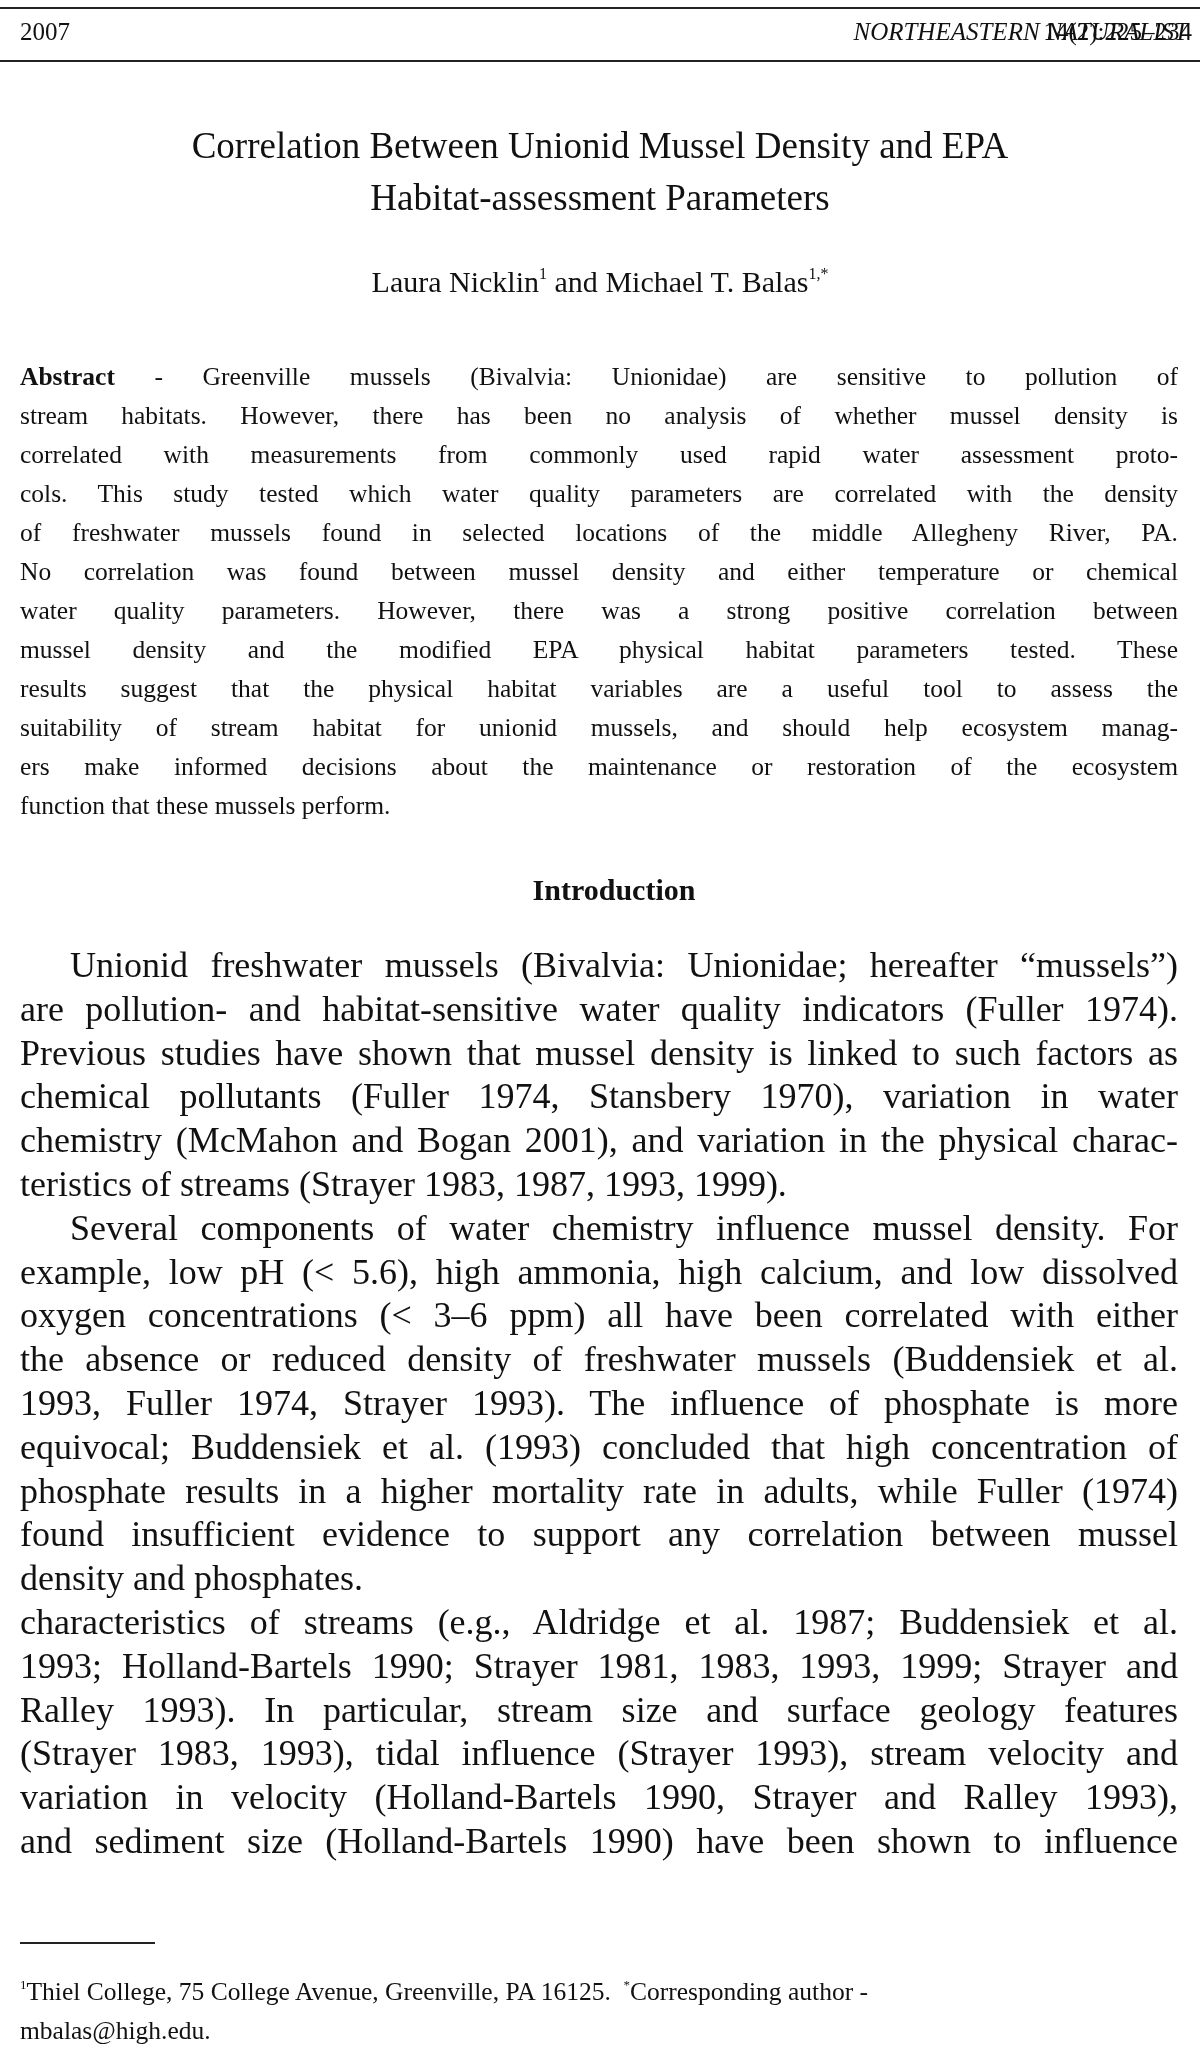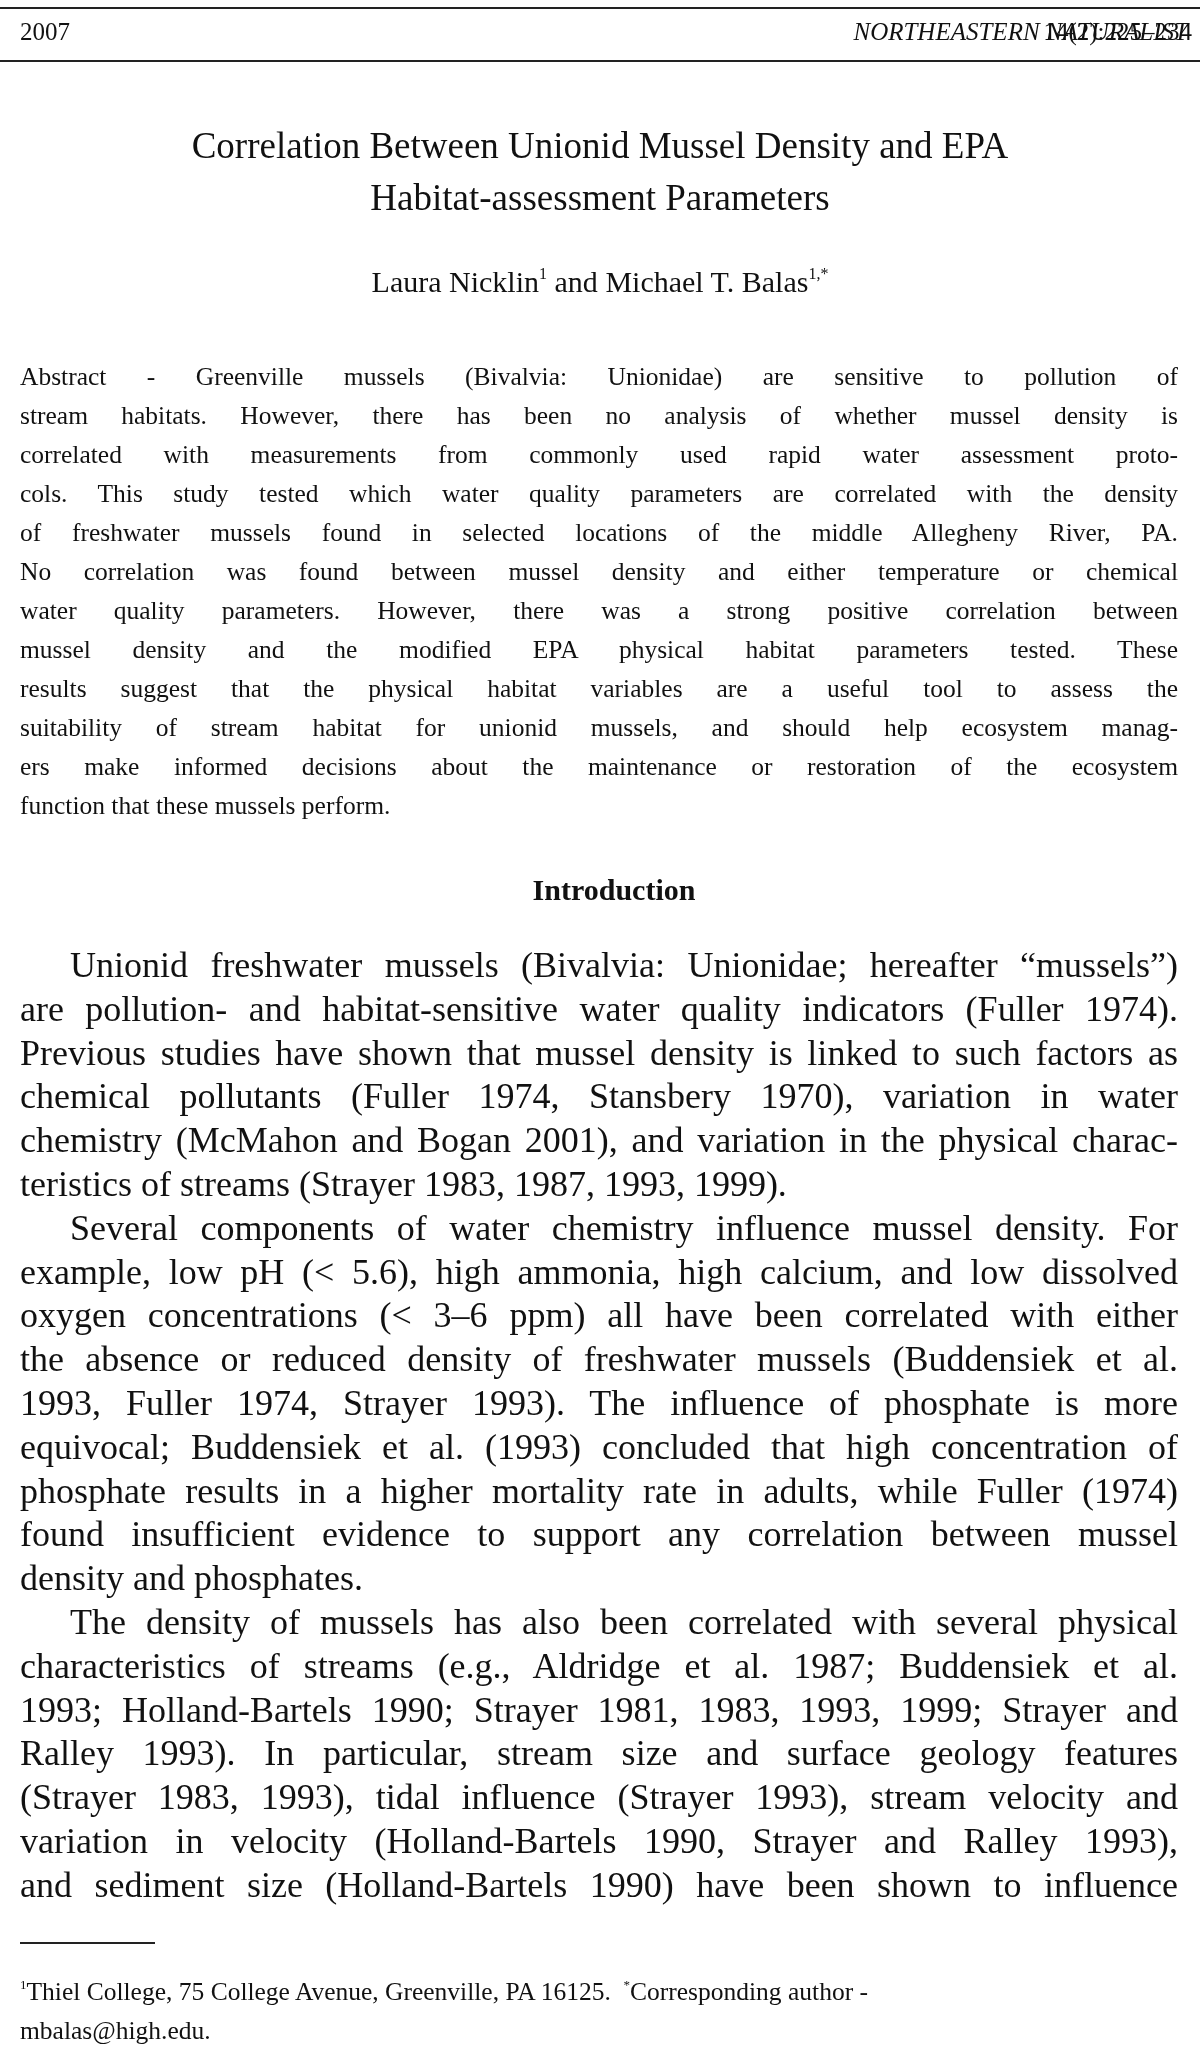--- a/index.html
+++ b/index.html
@@ -14,21 +14,21 @@
   .rule-head { position: absolute; left: 0; right: 0; top: 60px; height: 2px; background: #222; }
 
   .title { position: absolute; left: 0; right: 0; top: 120px; text-align: center;
            font-weight: normal; font-size: 37px; line-height: 52px; }
   .authors { position: absolute; left: 0; right: 0; top: 265px; text-align: center;
              font-size: 30px; }
   .authors sup { font-size: 16px; vertical-align: 13px; }
 
   .abstract { position: absolute; left: 20px; width: 1158px; top: 357px;
               font-size: 25.5px; line-height: 39px; text-align: justify; }
-  .abstract .lbl { font-weight: normal; }
+  .abstract .lbl { font-weight: bold; }
   .line { display: block; text-align: justify; text-align-last: justify; white-space: nowrap; }
   .line.last { text-align-last: left; }
 
   .section-heading { position: absolute; left: 0; right: 0; top: 873px; text-align: center;
                      font-weight: bold; font-size: 30px; padding-left: 28px; }
   .body-text { position: absolute; left: 20px; width: 1158px; top: 944px;
                font-size: 36px; line-height: 43.8px; }
   .indent { padding-left: 50px; }
 
   .fn-rule { position: absolute; left: 20px; top: 1942px; width: 135px; height: 1.5px; background: #222; }
@@ -88,21 +88,20 @@
     <span class="line">example, low pH (&lt; 5.6), high ammonia, high calcium, and low dissolved</span>
     <span class="line">oxygen concentrations (&lt; 3–6 ppm) all have been correlated with either</span>
     <span class="line">the absence or reduced density of freshwater mussels (Buddensiek et al.</span>
     <span class="line">1993, Fuller 1974, Strayer 1993). The influence of phosphate is more</span>
     <span class="line">equivocal; Buddensiek et al. (1993) concluded that high concentration of</span>
     <span class="line">phosphate results in a higher mortality rate in adults, while Fuller (1974)</span>
     <span class="line">found insufficient evidence to support any correlation between mussel</span>
     <span class="line last">density and phosphates.</span>
   </div>
   <div>
-    <span class="line indent">The density of mussels has also been correlated with several physical</span>
     <span class="line">characteristics of streams (e.g., Aldridge et al. 1987; Buddensiek et al.</span>
     <span class="line">1993; Holland-Bartels 1990; Strayer 1981, 1983, 1993, 1999; Strayer and</span>
     <span class="line">Ralley 1993). In particular, stream size and surface geology features</span>
     <span class="line">(Strayer 1983, 1993), tidal influence (Strayer 1993), stream velocity and</span>
     <span class="line">variation in velocity (Holland-Bartels 1990, Strayer and Ralley 1993),</span>
     <span class="line">and sediment size (Holland-Bartels 1990) have been shown to influence</span>
   </div>
 </div>
 
 <div class="fn-rule"></div>

